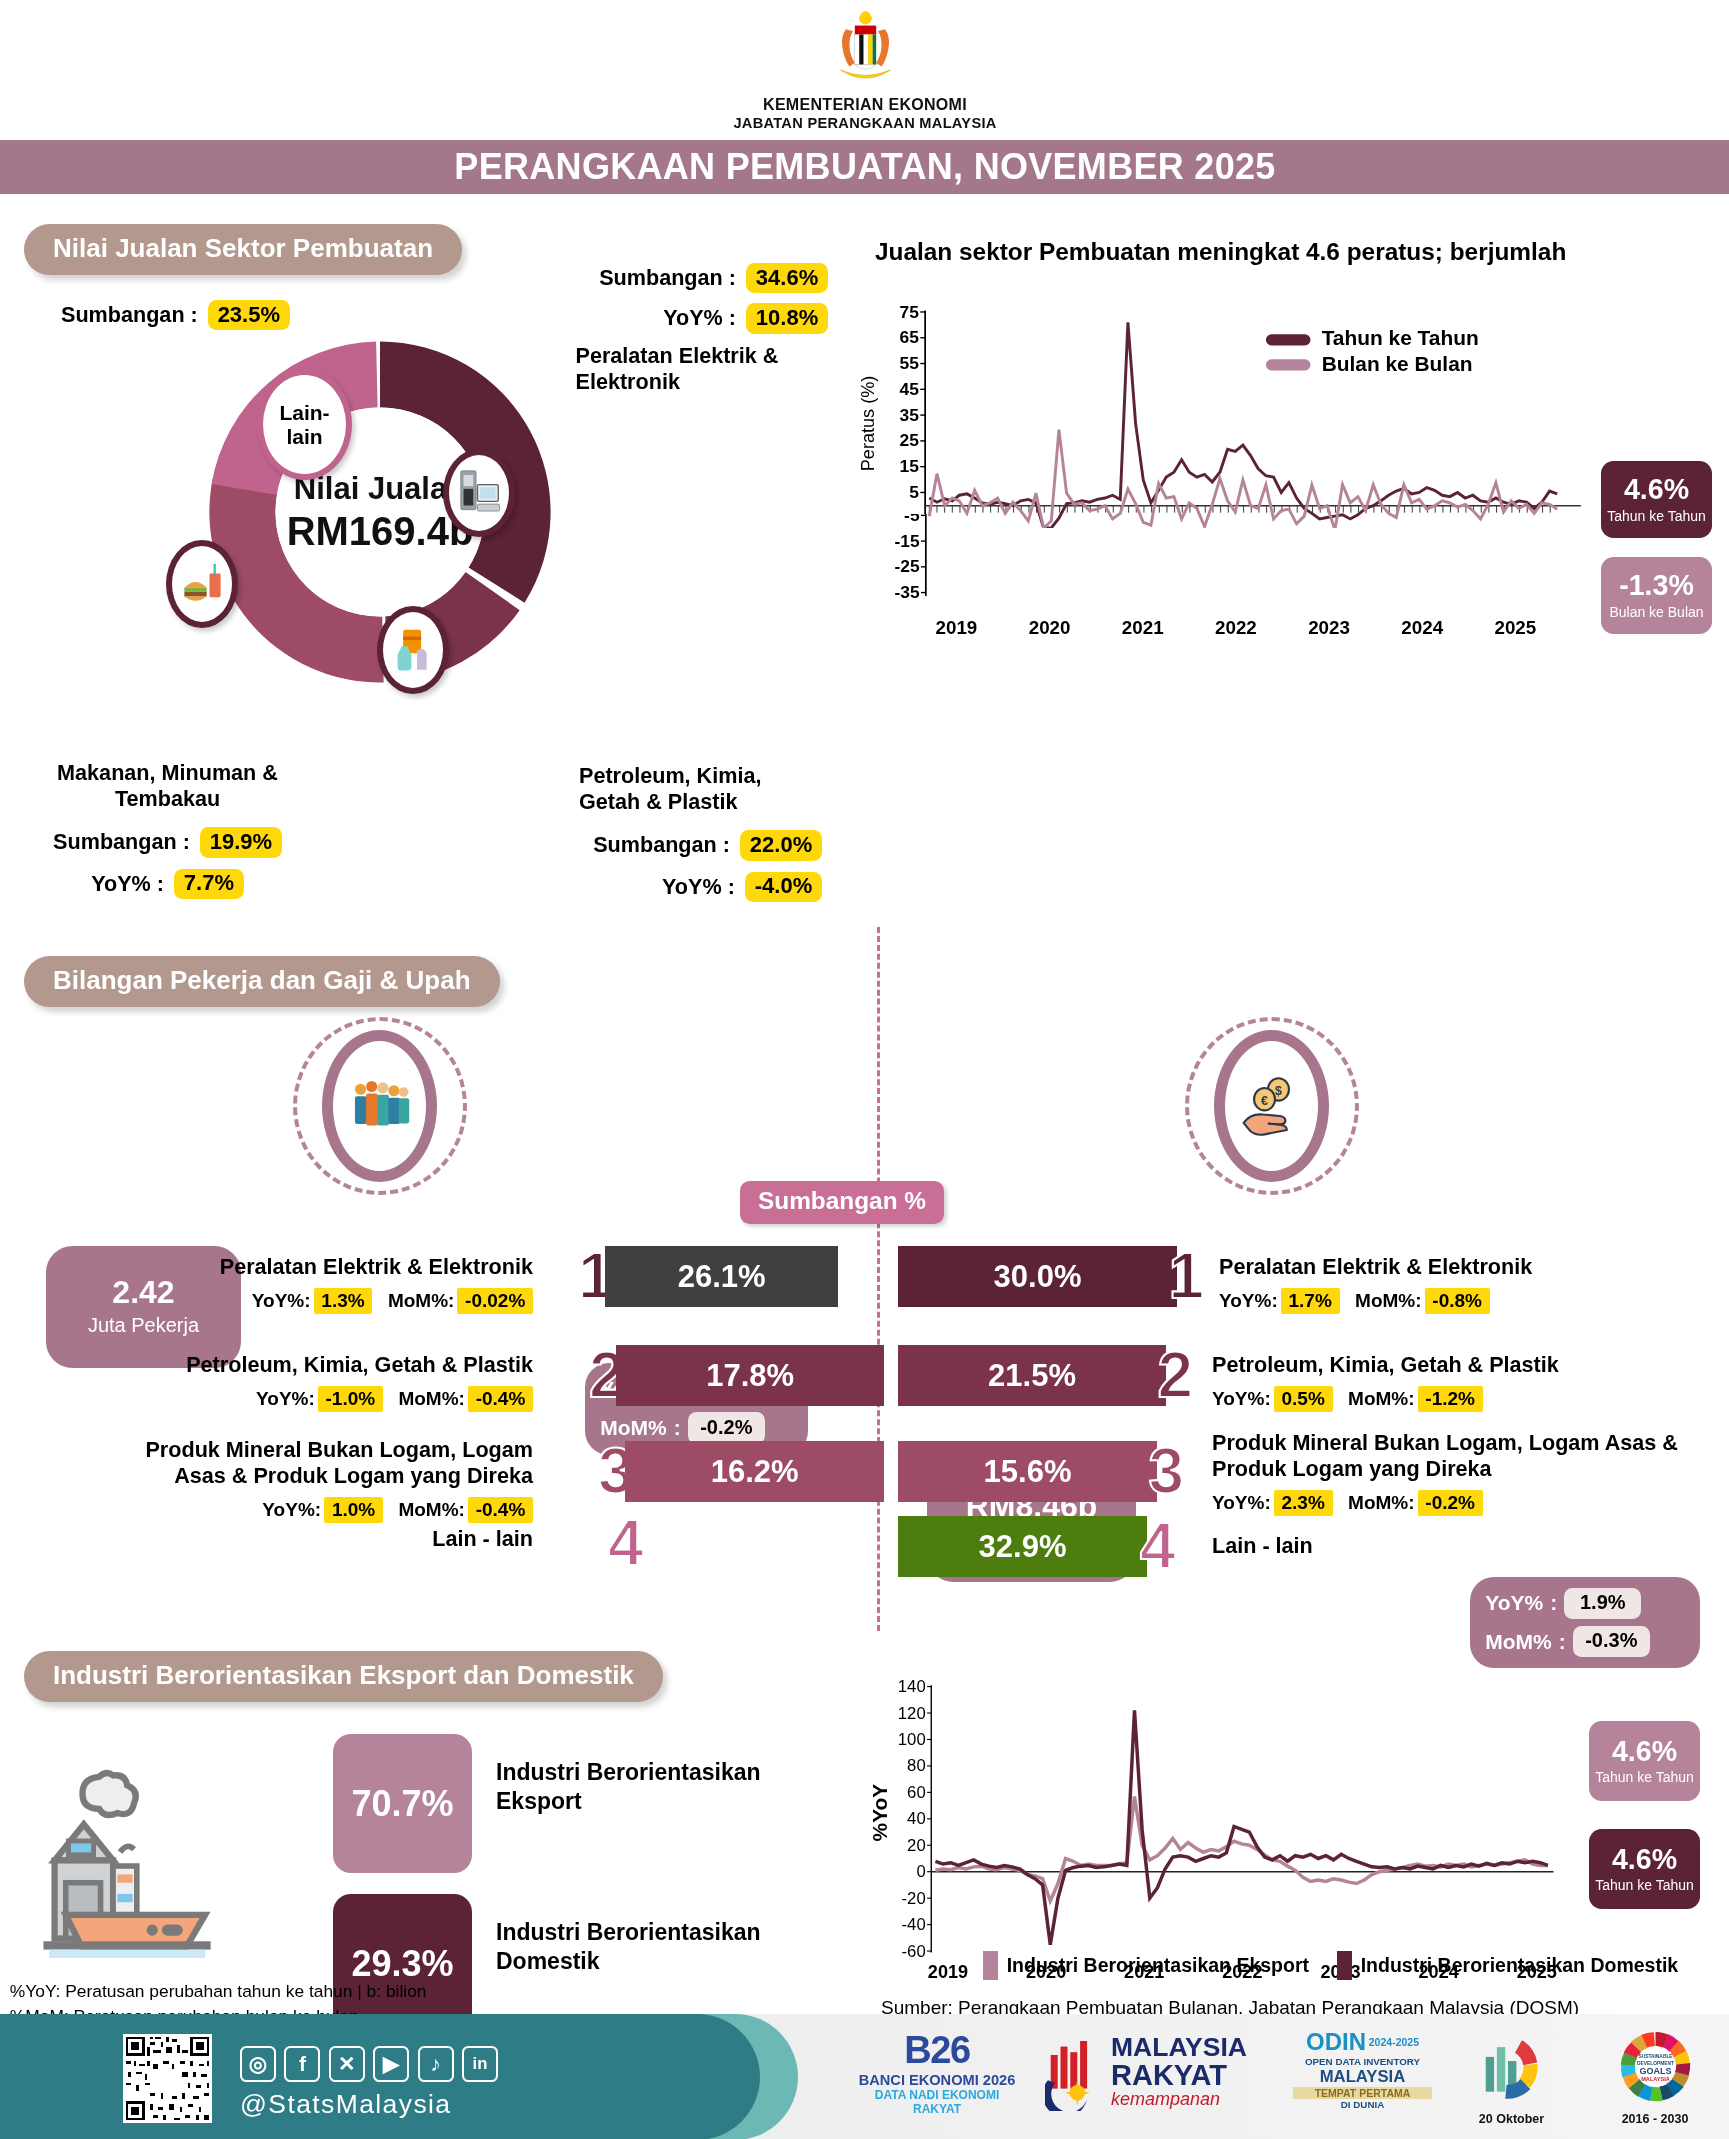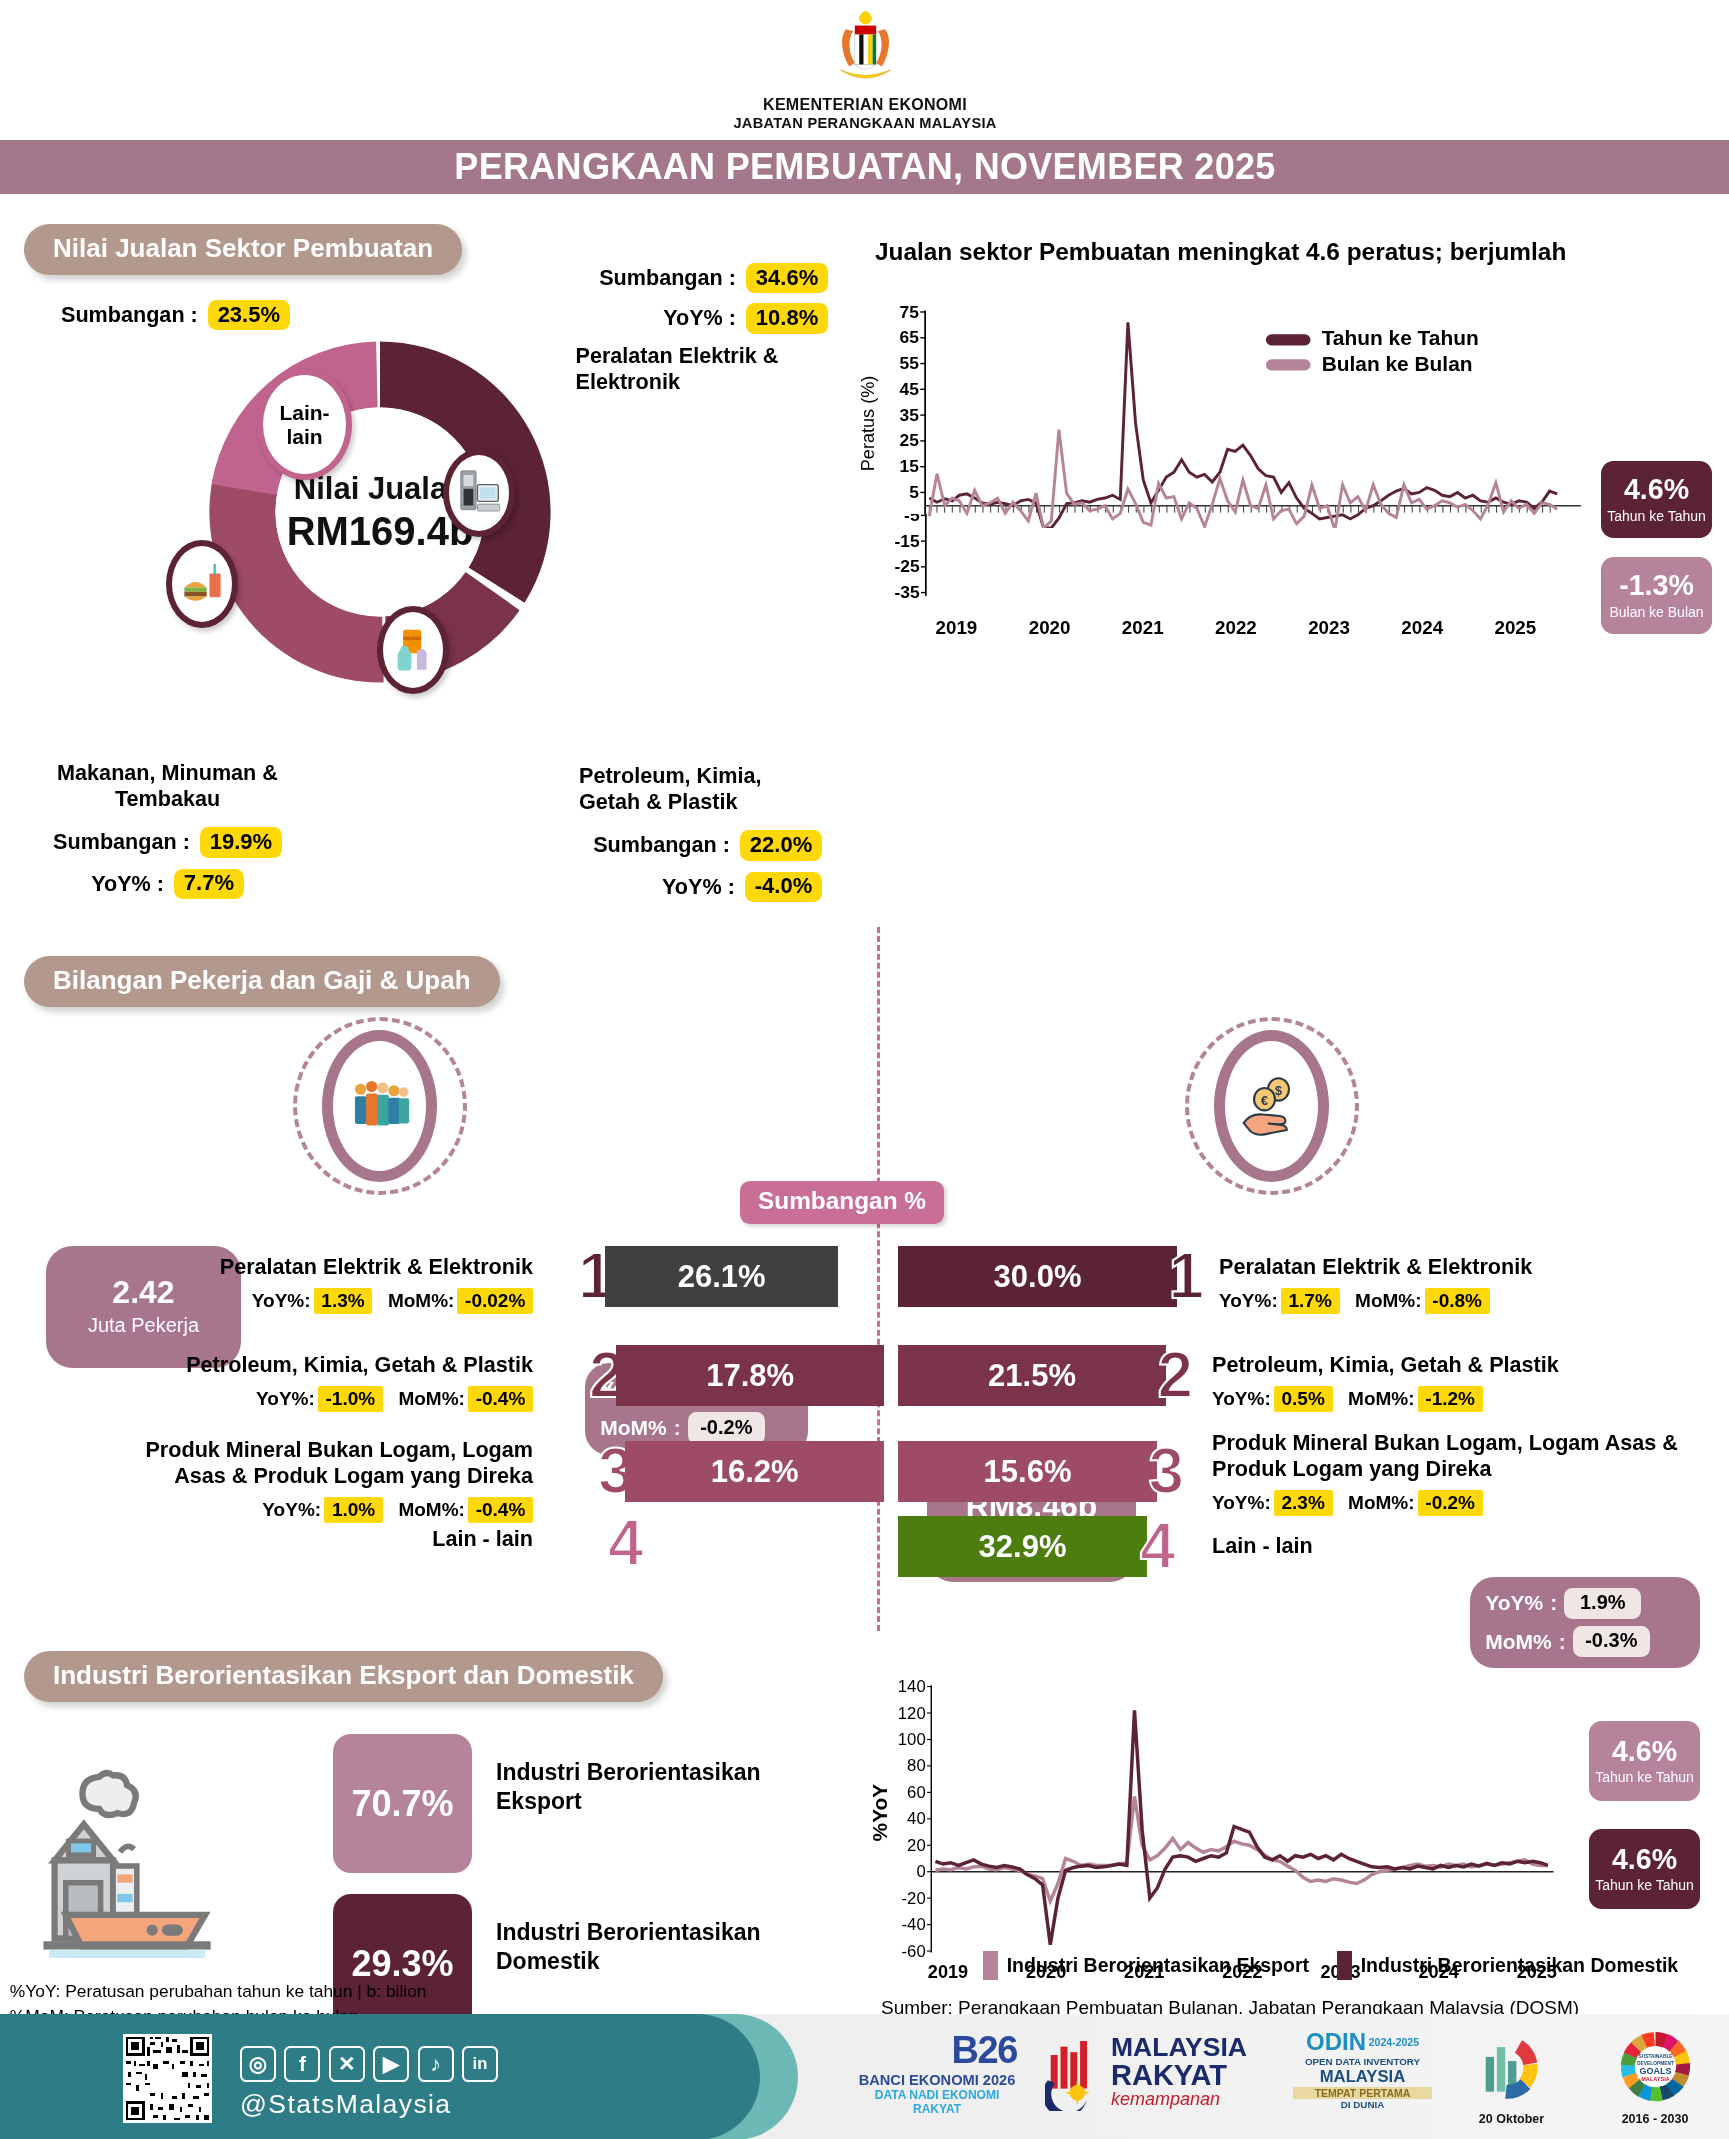--- a/index.html
+++ b/index.html
@@ -879,21 +879,21 @@
       </div>
     <div class="soc-box" style="font-size:16.7px;">
         <span>in</span>
       </div>
   </div>
   <div class="social-handle" style="position:absolute; left:240px; top:75px; z-index:3;">
     <span>@</span><b>Stats</b><span>Malaysia</span>
   </div>
 
   <div style="position:absolute; left:857px; top:15.3px; z-index:3; text-align:center; width:160px;">
-    <div style="font-size:38px; font-weight:700; color:#2B4A9B; letter-spacing:-1.4px;text-align:right;">B26</div>
+    <div style="font-size:38px; font-weight:700; color:#2B4A9B; letter-spacing:-1.4px;">B26</div>
     <div style="font-size:14.6px; font-weight:700; color:#2B4A9B;">BANCI EKONOMI 2026</div>
     <div style="font-size:12px; font-weight:700; color:#2BA8E0;">DATA NADI EKONOMI RAKYAT</div>
   </div>
 
   <div style="position:absolute; left:1045px; top:19.5px; z-index:3; display:flex; align-items:center; gap:7px;">
     <svg width="59" height="77" viewBox="0 0 84 110">
       <g fill="#D12027">
           <rect x="8" y="30" width="10" height="48"></rect>
           <rect x="22" y="18" width="10" height="60"></rect>
       <rect x="36" y="26" width="10" height="52"></rect>

